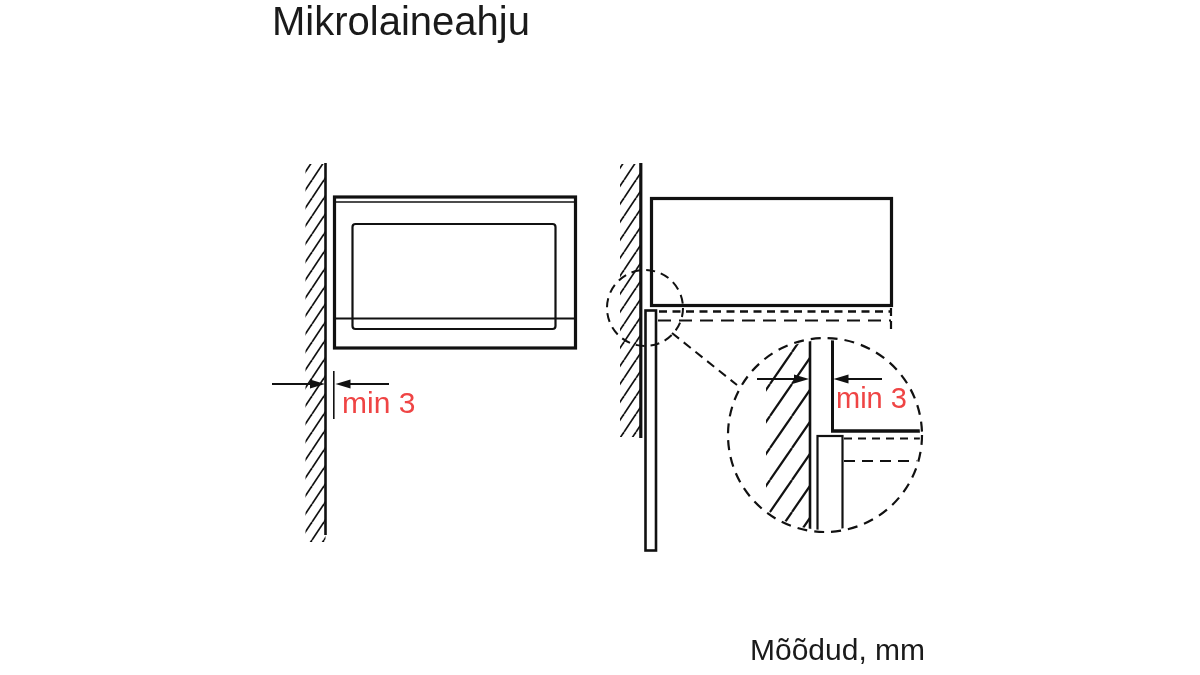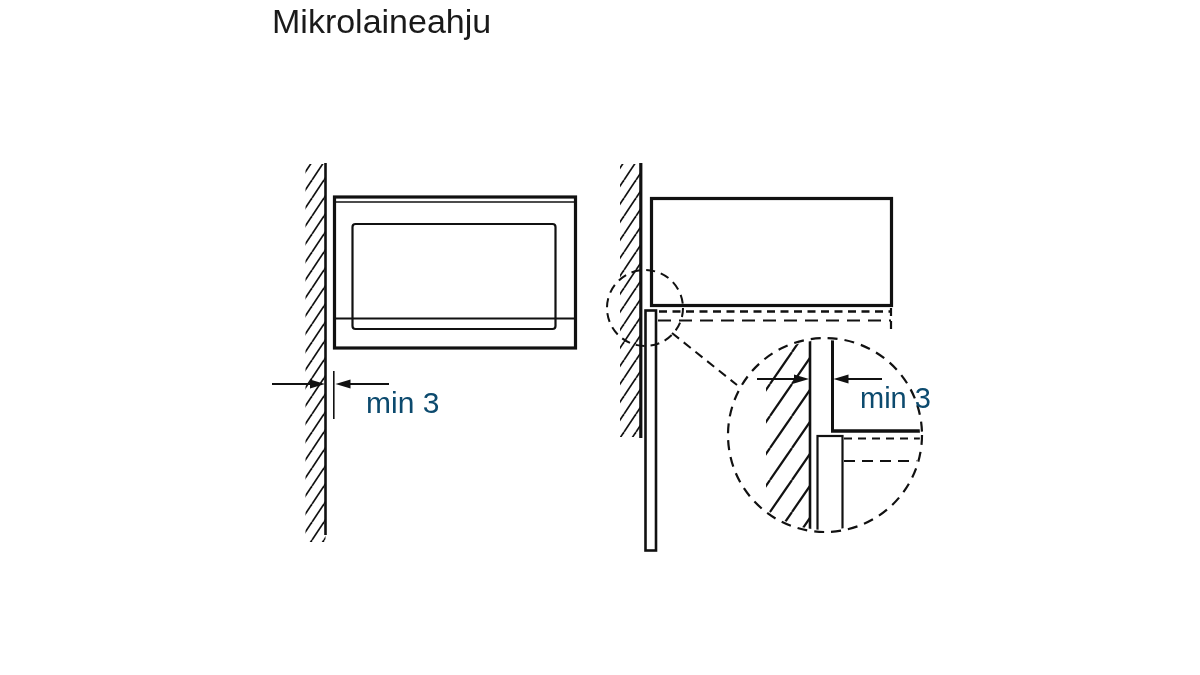--- a/index.html
+++ b/index.html
@@ -18,31 +18,30 @@
   }
   .drawing {
     position: absolute;
     left: 0;
     top: 0;
   }
   .page-title {
     position: absolute;
     left: 272px;
     top: 5px;
-    font-size: 34px;
+    font-size: 40px;
     line-height: 33px;
     color: #1a1a1a;
     white-space: nowrap;
   }
   .dim-label {
     position: absolute;
     font-size: 30px;
-    color: #0c4a6e;
+    color: #ef4444;
     white-space: nowrap;
-    margin-left: 24px;
   }
   .dim-label.left-view {
     left: 342px;
     top: 386px;
   }
   .dim-label.detail-view {
     left: 836px;
     top: 382px;
     font-size: 29px;
   }
@@ -141,14 +140,15 @@
         <line x1="846" y1="379" x2="882" y2="379" stroke-width="2"></line>
         <polygon points="833.5,379 848.5,374.6 848.5,383.4" fill="#111111" stroke="none"></polygon>
       </g>
     </g>
   </svg>
 
   <div class="dim-label left-view">min 3</div>
 
   <div class="dim-label detail-view">min 3</div>
 
+  <div class="units-note">Mõõdud, mm</div>
 
 </div>
 
 </body></html>

